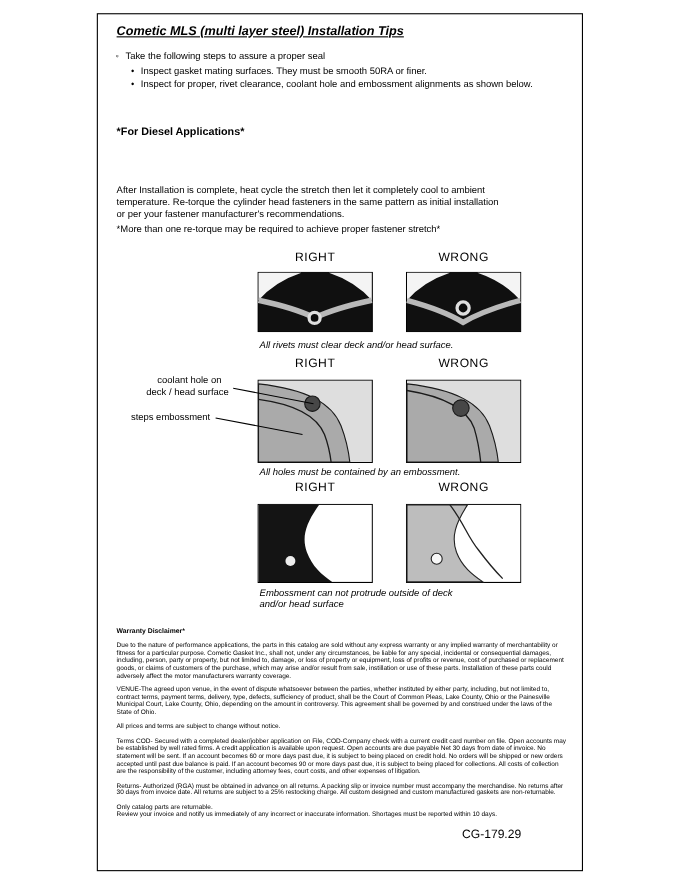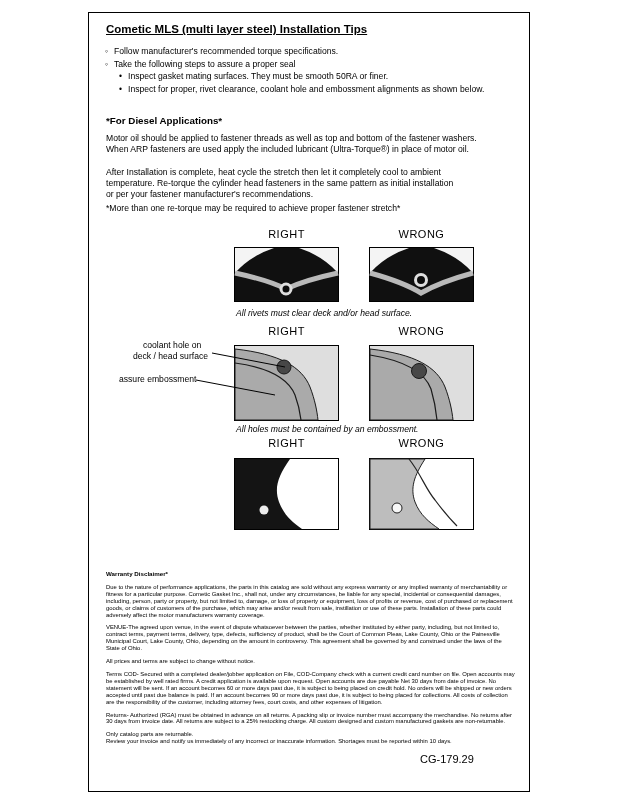--- a/index.html
+++ b/index.html
@@ -9,21 +9,21 @@
     font-family:"Liberation Sans", sans-serif; color:#000;
   }
   .page { position:relative; width:618px; height:800px; background:#fff; overflow:hidden; }
   .frame {
     position:absolute; left:88px; top:12px; width:442px; height:780px;
     border:1.5px solid #000; background:#fff;
   }
   .abs { position:absolute; }
   .title {
     left:17px; top:10px; font-size:11.5px; font-weight:bold;
-    text-decoration:underline; white-space:nowrap;
+    text-decoration:underline; white-space:nowrap;font-style:italic;
   }
   .bullets { left:16px; top:32px; font-size:8.6px; line-height:12.6px; }
   .bullet-row { white-space:nowrap; }
   .bullet-row.sub { margin-left:14px; }
   .bm { display:inline-block; width:9px; }
   .diesel-heading { left:17px; top:102px; font-size:9.8px; font-weight:bold; }
   .body-para { left:17px; font-size:8.6px; line-height:11.2px; }
   .pre { white-space:pre-line; }
   .p1 { top:120px; }
   .p2 { top:154px; }
@@ -41,29 +41,26 @@
 </style>
 </head>
 <body>
 
 <div class="page">
   <div class="frame">
 
     <div class="abs title">Cometic MLS (multi layer steel) Installation Tips</div>
 
     <div class="abs bullets">
-      <div class="bullet-row"><span class="bm">◦</span><span>Follow manufacturer's recommended torque specifications.</span></div>
       <div class="bullet-row"><span class="bm">◦</span><span>Take the following steps to assure a proper seal</span></div>
       <div class="bullet-row sub"><span class="bm">•</span><span>Inspect gasket mating surfaces.  They must be smooth 50RA or finer.</span></div>
       <div class="bullet-row sub"><span class="bm">•</span><span>Inspect for proper, rivet clearance, coolant hole and embossment alignments as shown below.</span></div>
     </div>
 
     <div class="abs diesel-heading">*For Diesel Applications*</div>
-    <div class="abs body-para pre p1">Motor oil should be applied to fastener threads as well as top and bottom of the fastener washers.
-When ARP fasteners are used apply the included lubricant (Ultra-Torque®) in place of motor oil.</div>
     <div class="abs body-para pre p2">After Installation is complete, heat cycle the stretch then let it completely cool to ambient
 temperature. Re-torque the cylinder head fasteners in the same pattern as initial installation
 or per your fastener manufacturer's recommendations.</div>
     <div class="abs body-para note">*More than one re-torque may be required to achieve proper fastener stretch*</div>
 
     <div class="abs rw-label" style="left:145px; top:215px;">RIGHT</div>
     <div class="abs rw-label" style="left:280px; top:215px;">WRONG</div>
     <svg class="panel" style="left:145px; top:234px;" width="105" height="55" viewBox="0 0 105 55">
       <rect x="0.5" y="0.5" width="104" height="54" fill="#101010" stroke="#000"></rect>
       <path d="M1,1 L40,1 Q16,9 1,26 Z" fill="#f4f4f4"></path>
@@ -77,21 +74,21 @@
       <path d="M104,1 L65,1 Q89,9 104,26 Z" fill="#f4f4f4"></path>
       <path d="M1,26 Q34,35 52,46 Q71,35 104,26" fill="none" stroke="#b9b9b9" stroke-width="5"></path>
       <circle cx="52" cy="33" r="5.5" fill="#0c0c0c" stroke="#dedede" stroke-width="3"></circle>
     </svg>
     <div class="abs caption" style="top:295px;">All rivets must clear deck and/or head surface.</div>
 
     <div class="abs rw-label" style="left:145px; top:312px;">RIGHT</div>
     <div class="abs rw-label" style="left:280px; top:312px;">WRONG</div>
     <div class="abs callout" style="left:54px; top:327px;">coolant hole on</div>
     <div class="abs callout" style="left:44px; top:338px;">deck / head surface</div>
-    <div class="abs callout" style="left:30px; top:361px;">assure embossment</div>
+    <div class="abs callout" style="left:30px; top:361px;">steps embossment</div>
     <svg class="callout-lines" width="442" height="100" viewBox="0 0 442 100">
       <line x1="123" y1="22" x2="196" y2="36" stroke="#000" stroke-width="1"></line>
       <line x1="107" y1="49" x2="186" y2="64" stroke="#000" stroke-width="1"></line>
     </svg>
     <svg class="panel" style="left:145px; top:332px;" width="105" height="76" viewBox="0 0 105 76">
       <rect x="0.5" y="0.5" width="104" height="75" fill="#dedede" stroke="#000"></rect>
       <path d="M1,4 C46,9 68,22 76,42 C81,55 83,66 84,75 L1,75 Z" fill="#aaaaaa" stroke="#1a1a1a" stroke-width="1"></path>
       <path d="M1,18 C38,23 55,35 61,50 C64,58 66,67 67,75" fill="none" stroke="#1a1a1a" stroke-width="1.2"></path>
       <circle cx="50" cy="22" r="7" fill="#474747" stroke="#1a1a1a" stroke-width="1"></circle>
     </svg>
@@ -109,20 +106,22 @@
       <rect x="0.5" y="0.5" width="104" height="71" fill="#ffffff" stroke="#000"></rect>
       <path d="M1,1 L56,1 C44,18 40,30 45,44 C50,57 58,64 68,71 L1,71 Z" fill="#141414"></path>
       <circle cx="30" cy="52" r="4.5" fill="#ededed"></circle>
     </svg>
     <svg class="panel" style="left:280px; top:445px;" width="105" height="72" viewBox="0 0 105 72">
       <rect x="0.5" y="0.5" width="104" height="71" fill="#ffffff" stroke="#000"></rect>
       <path d="M1,1 L56,1 C45,18 41,30 46,44 C51,57 60,64 70,71 L1,71 Z" fill="#bdbdbd" stroke="#222" stroke-width="1"></path>
       <path d="M40,1 C52,16 56,30 66,42 C72,50 80,60 88,68" fill="none" stroke="#222" stroke-width="1.2"></path>
       <circle cx="28" cy="50" r="5" fill="#f7f7f7" stroke="#222" stroke-width="1"></circle>
     </svg>
+    <div class="abs caption pre" style="top:521px;">Embossment can not protrude outside of deck
+and/or head surface</div>
 
     <div class="abs disclaimer">
       <div class="dh">Warranty Disclaimer*</div>
       <p>Due to the nature of performance applications, the parts in this catalog are sold without any express warranty or any implied warranty of merchantability or fitness for a particular purpose.  Cometic Gasket Inc., shall not, under any circumstances, be liable for any special, incidental or consequential damages, including, person, party or property, but not limited to, damage, or loss of property or equipment, loss of profits or revenue, cost of purchased or replacement goods, or claims of customers of the purchase, which may arise and/or result from sale, instillation or use of these parts.  Installation of these parts could adversely affect the motor manufacturers warranty coverage.</p>
       <p>VENUE-The agreed upon venue, in the event of dispute whatsoever between the parties, whether instituted by either party, including, but not limited to, contract terms, payment terms, delivery, type, defects, sufficiency of product, shall be the Court of Common Pleas, Lake County, Ohio or the Painesville Municipal Court, Lake County, Ohio, depending on the amount in controversy. This agreement shall be governed by and construed under the laws of the State of Ohio.</p>
       <p>All prices and terms are subject to change without notice.</p>
       <p>Terms COD- Secured with a completed dealer/jobber application on File, COD-Company check with a current credit card number on file.  Open accounts may be established by well rated firms.  A credit application is available upon request.  Open accounts are due payable Net 30 days from date of invoice.  No statement will be sent.  If an account becomes 60 or more days past due, it is subject to being placed on credit hold.  No orders will be shipped or new orders accepted until past due balance is paid.  If an account becomes 90 or more days past due, it is subject to being placed for collections.  All costs of collection are the responsibility of the customer, including attorney fees, court costs, and other expenses of litigation.</p>
       <p>Returns- Authorized (RGA) must be obtained in advance on all returns.  A packing slip or invoice number must accompany the merchandise.  No returns after 30 days from invoice date.  All returns are subject to a 25% restocking charge.  All custom designed and custom manufactured gaskets are non-returnable.</p>
       <p class="tight">Only catalog parts are returnable.</p>
       <p>Review your invoice and notify us immediately of any incorrect or inaccurate information.  Shortages must be reported within 10 days.</p>

